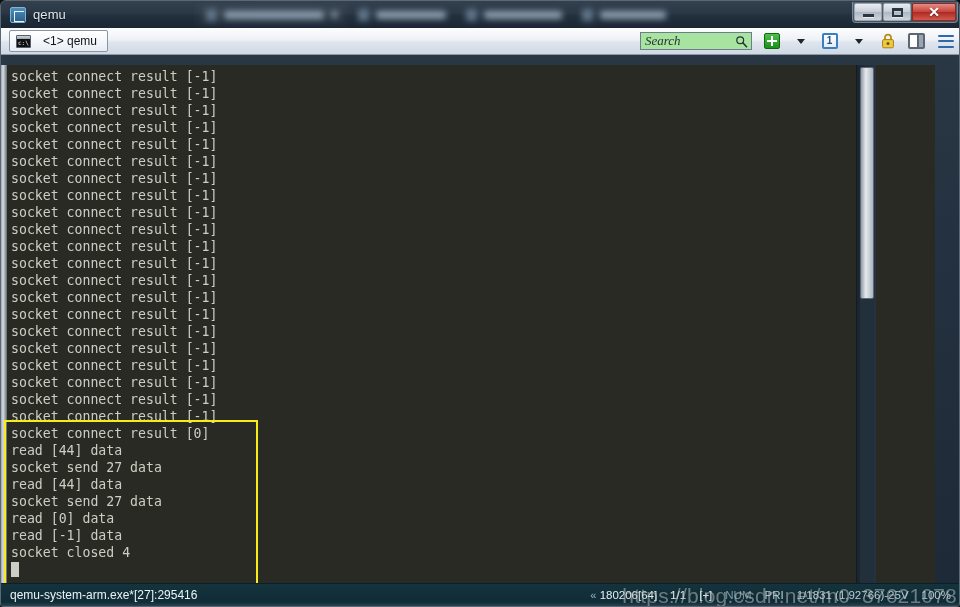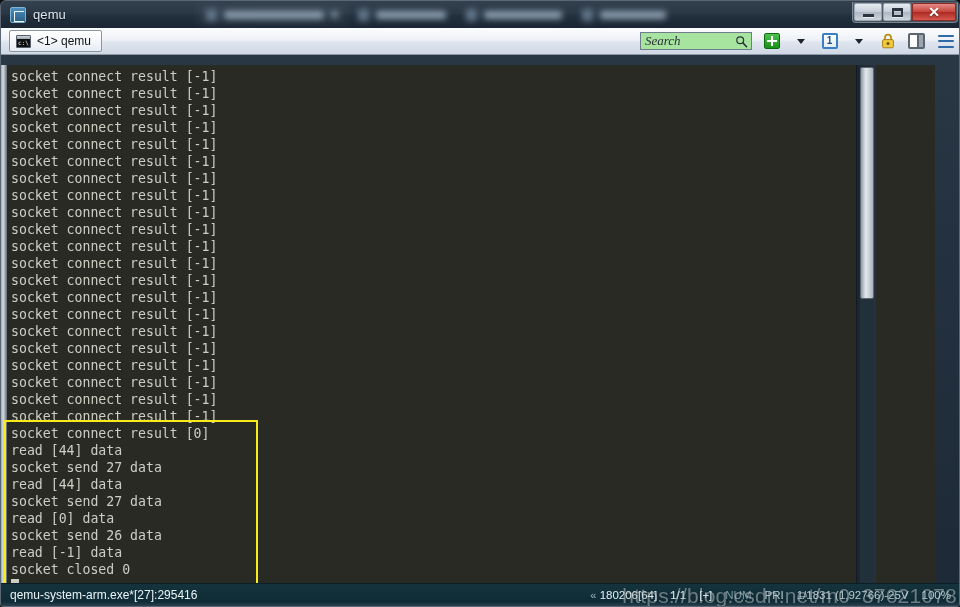--- a/index.html
+++ b/index.html
@@ -118,21 +118,21 @@
   .tabstrip {
     position: absolute; top: 27px; left: 0;
     width: 960px; height: 27px;
     background: linear-gradient(to bottom, #fdfdfe 0%, #eef1f6 45%, #dfe5ee 55%, #cfd8e4 100%);
     border-bottom: 1px solid #8e99a8;
     display: flex; align-items: center;
   }
   .console-tab {
     margin-left: 8px;
     height: 22px;
-    display: flex; align-items: center; gap: 6px;
+    display: flex; align-items: center; gap: 12px;
     padding: 0 10px 0 6px;
     background: linear-gradient(to bottom, #ffffff 0%, #f4f6fa 55%, #e7ecf3 100%);
     border: 1px solid #8a95a4;
     border-radius: 2px;
     box-shadow: 0 1px 0 rgba(255,255,255,.8) inset;
   }
   .cmd-icon {
     width: 15px; height: 13px;
     background: #101010;
     border: 1px solid #55606c;
@@ -454,23 +454,22 @@
         <div class="term-line">socket connect result [-1]</div>
         <div class="term-line">socket connect result [-1]</div>
         <div class="term-line">socket connect result [-1]</div>
         <div class="term-line">socket connect result [-1]</div>
         <div class="term-line">socket connect result [0]</div>
         <div class="term-line">read [44] data</div>
         <div class="term-line">socket send 27 data</div>
         <div class="term-line">read [44] data</div>
         <div class="term-line">socket send 27 data</div>
         <div class="term-line">read [0] data</div>
-        <div class="term-line">socket send 26 data</div>
         <div class="term-line">read [-1] data</div>
-        <div class="term-line">socket closed 0</div>
+        <div class="term-line">socket closed 4</div>
         <div class="term-line"><span class="cursor-block"></span></div>
       </div>
 
     <div class="highlight-box"></div>
 
     <div class="scrollbar">
       <div class="scroll-track"></div>
       <div class="scroll-thumb"></div>
     </div>
   </div>

